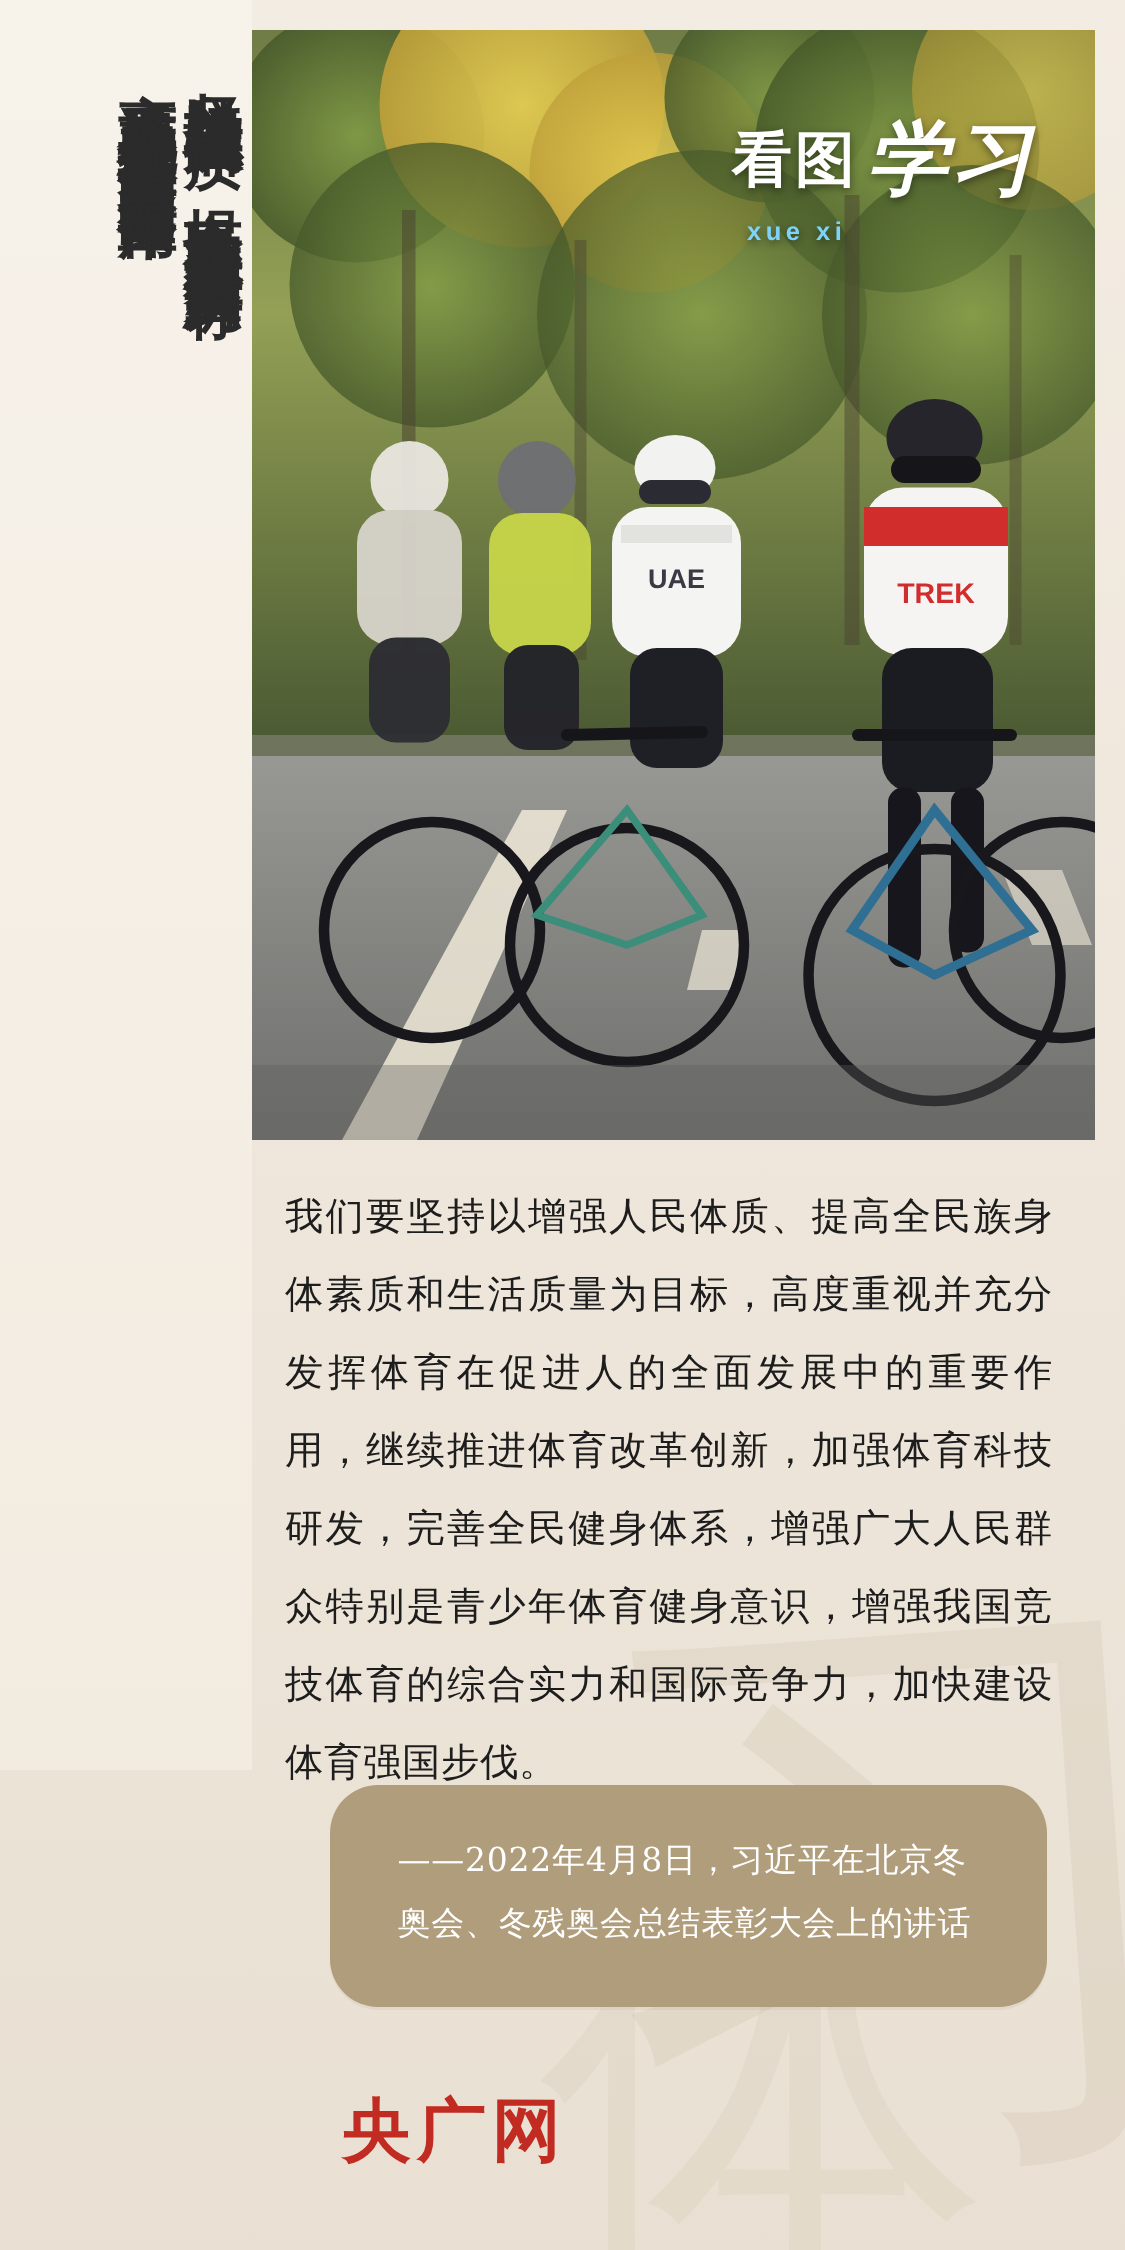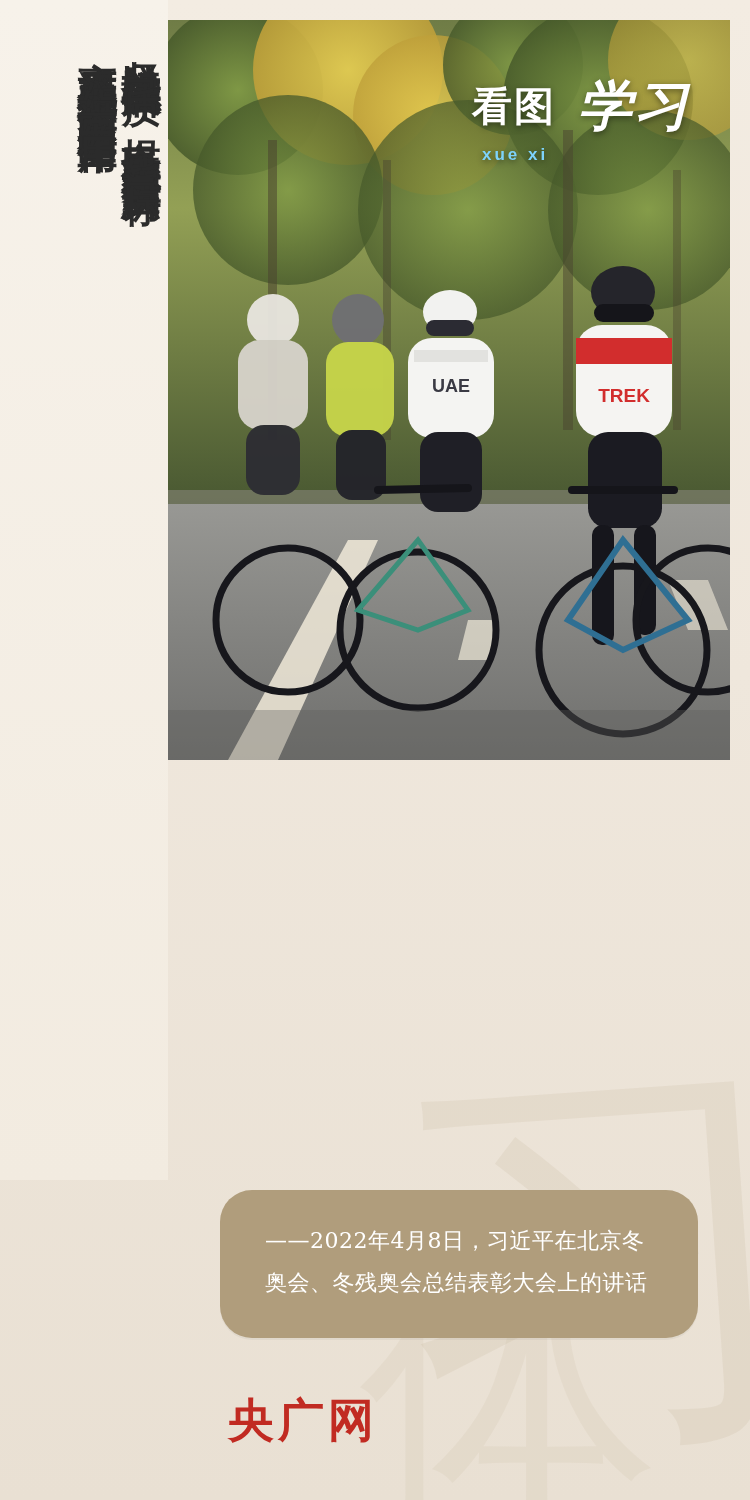--- a/index.html
+++ b/index.html
@@ -68,21 +68,21 @@
     position:absolute;left:168px;top:20px;
     width:562px;height:740px;
     overflow:hidden;
     background:#3b4a2a;
   }
   .photo svg{display:block;width:100%;height:100%;}
 
   
   .logo{
     position:absolute;right:40px;top:50px;
-    display:flex;align-items:center;gap:22px;
+    display:flex;align-items:center;gap:6px;
     color:#ffffff;
     text-shadow:0 2px 6px rgba(0,0,0,0.45);
   }
   .logo .cn{
     font-family:"DejaVu Serif","Liberation Serif",serif;
     font-size:40px;font-weight:bold;letter-spacing:2px;
   }
   .logo .cn2{
     font-family:Liberation Serif, serif;
     font-size:54px;font-weight:bold;font-style:italic;letter-spacing:2px;
@@ -252,20 +252,21 @@
       <rect x="0" y="690" width="562" height="50" fill="#5f5f5c" opacity="0.35"></rect>
     </svg>
 
     <div class="logo">
       <span class="cn">看图</span>
       <span class="cn2">学习</span>
       <span class="py">xue xi</span>
     </div>
   </div>
 
+  <div class="quote">我们要坚持以增强人民体质、提高全民族身体素质和生活质量为目标，高度重视并充分发挥体育在促进人的全面发展中的重要作用，继续推进体育改革创新，加强体育科技研发，完善全民健身体系，增强广大人民群众特别是青少年体育健身意识，增强我国竞技体育的综合实力和国际竞争力，加快建设体育强国步伐。</div>
 
   <div class="source-bar">
     <div class="source-text">——2022年4月8日，习近平在北京冬奥会、冬残奥会总结表彰大会上的讲话</div>
   </div>
 
   <div class="footer">
     <span class="mark">央广网</span>
   </div>
 
 </div>

